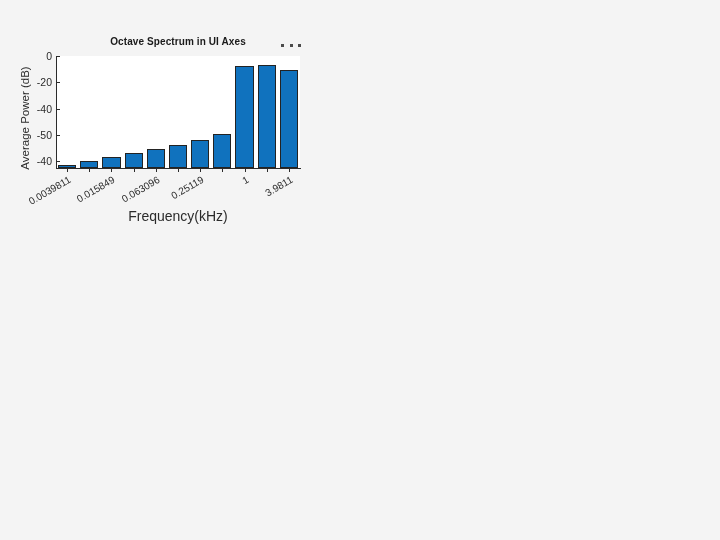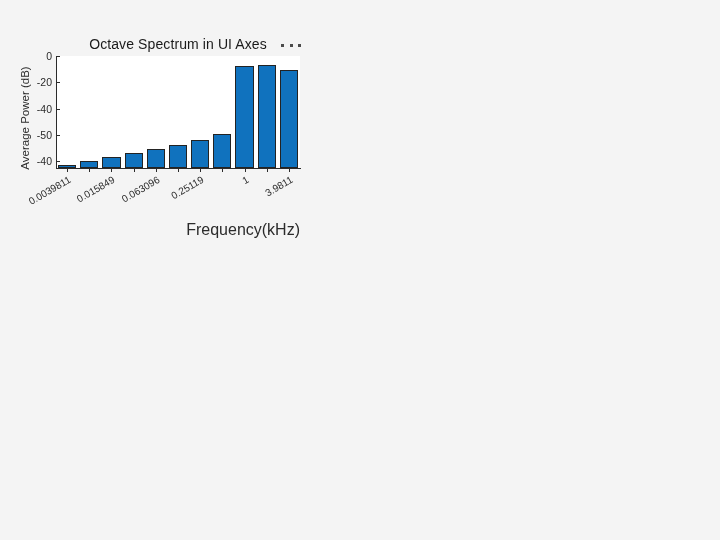--- a/index.html
+++ b/index.html
@@ -24,22 +24,22 @@
     height: 250px;
   }
 
   
   #chart-title {
     position: absolute;
     left: 56px;
     top: 36px;
     width: 244px;
     text-align: center;
-    font-size: 14px;
-    font-weight: normal;
+    font-size: 10px;
+    font-weight: bold;
     color: #1a1a1a;
     letter-spacing: 0.1px;
     white-space: nowrap;
   }
 
   
   #more-options {
     position: absolute;
     left: 281px;
     top: 38px;
@@ -154,24 +154,24 @@
     white-space: nowrap;
     transform: rotate(-30deg);
     transform-origin: right top;
     text-align: right;
   }
 
   
   #xlabel {
     position: absolute;
     left: 56px;
-    top: 221px;
-    width: 244px;
-    text-align: right;
-    font-size: 16px;
+    top: 208px;
+    width: 244px;
+    text-align: center;
+    font-size: 14px;
     color: #2b2b2b;
     white-space: nowrap;
   }
 </style>
 </head>
 <body>
 
 <div id="figure-panel">
 
   <div id="chart-title">Octave Spectrum in UI Axes</div>

